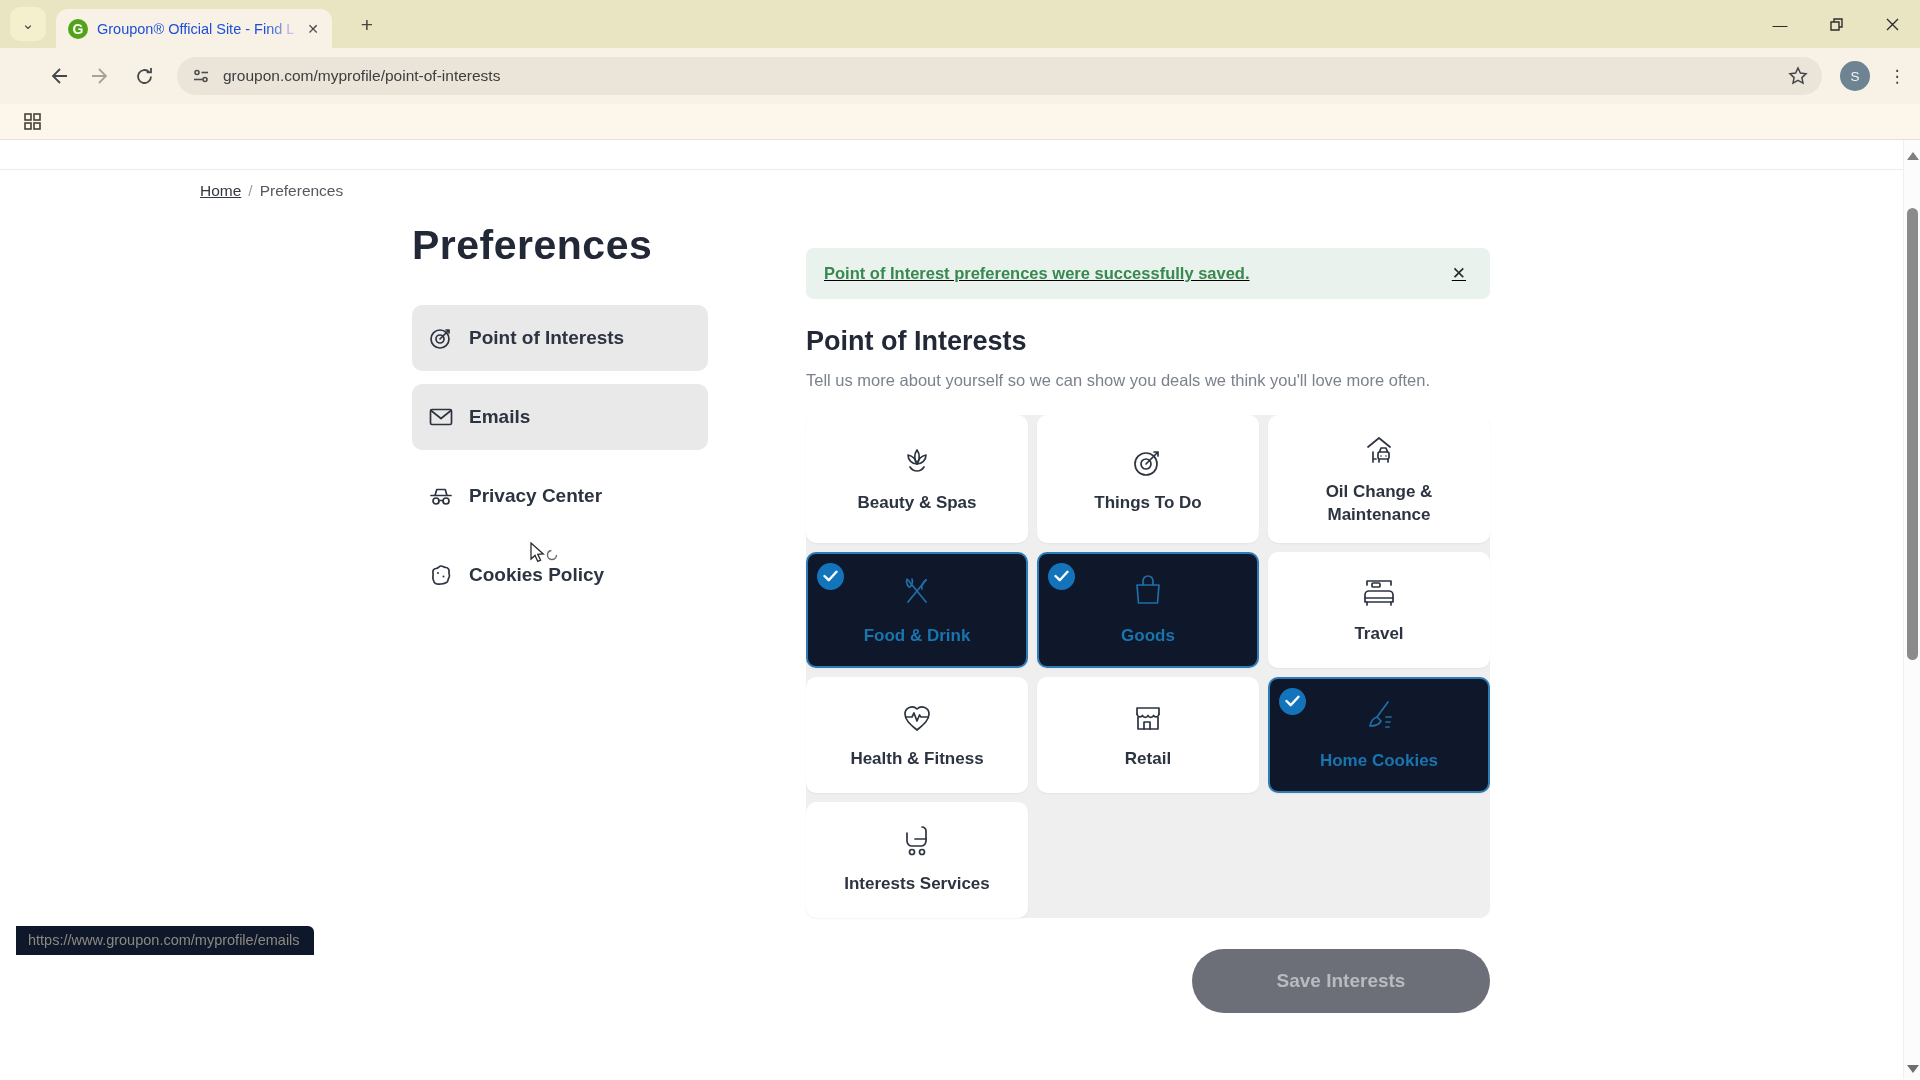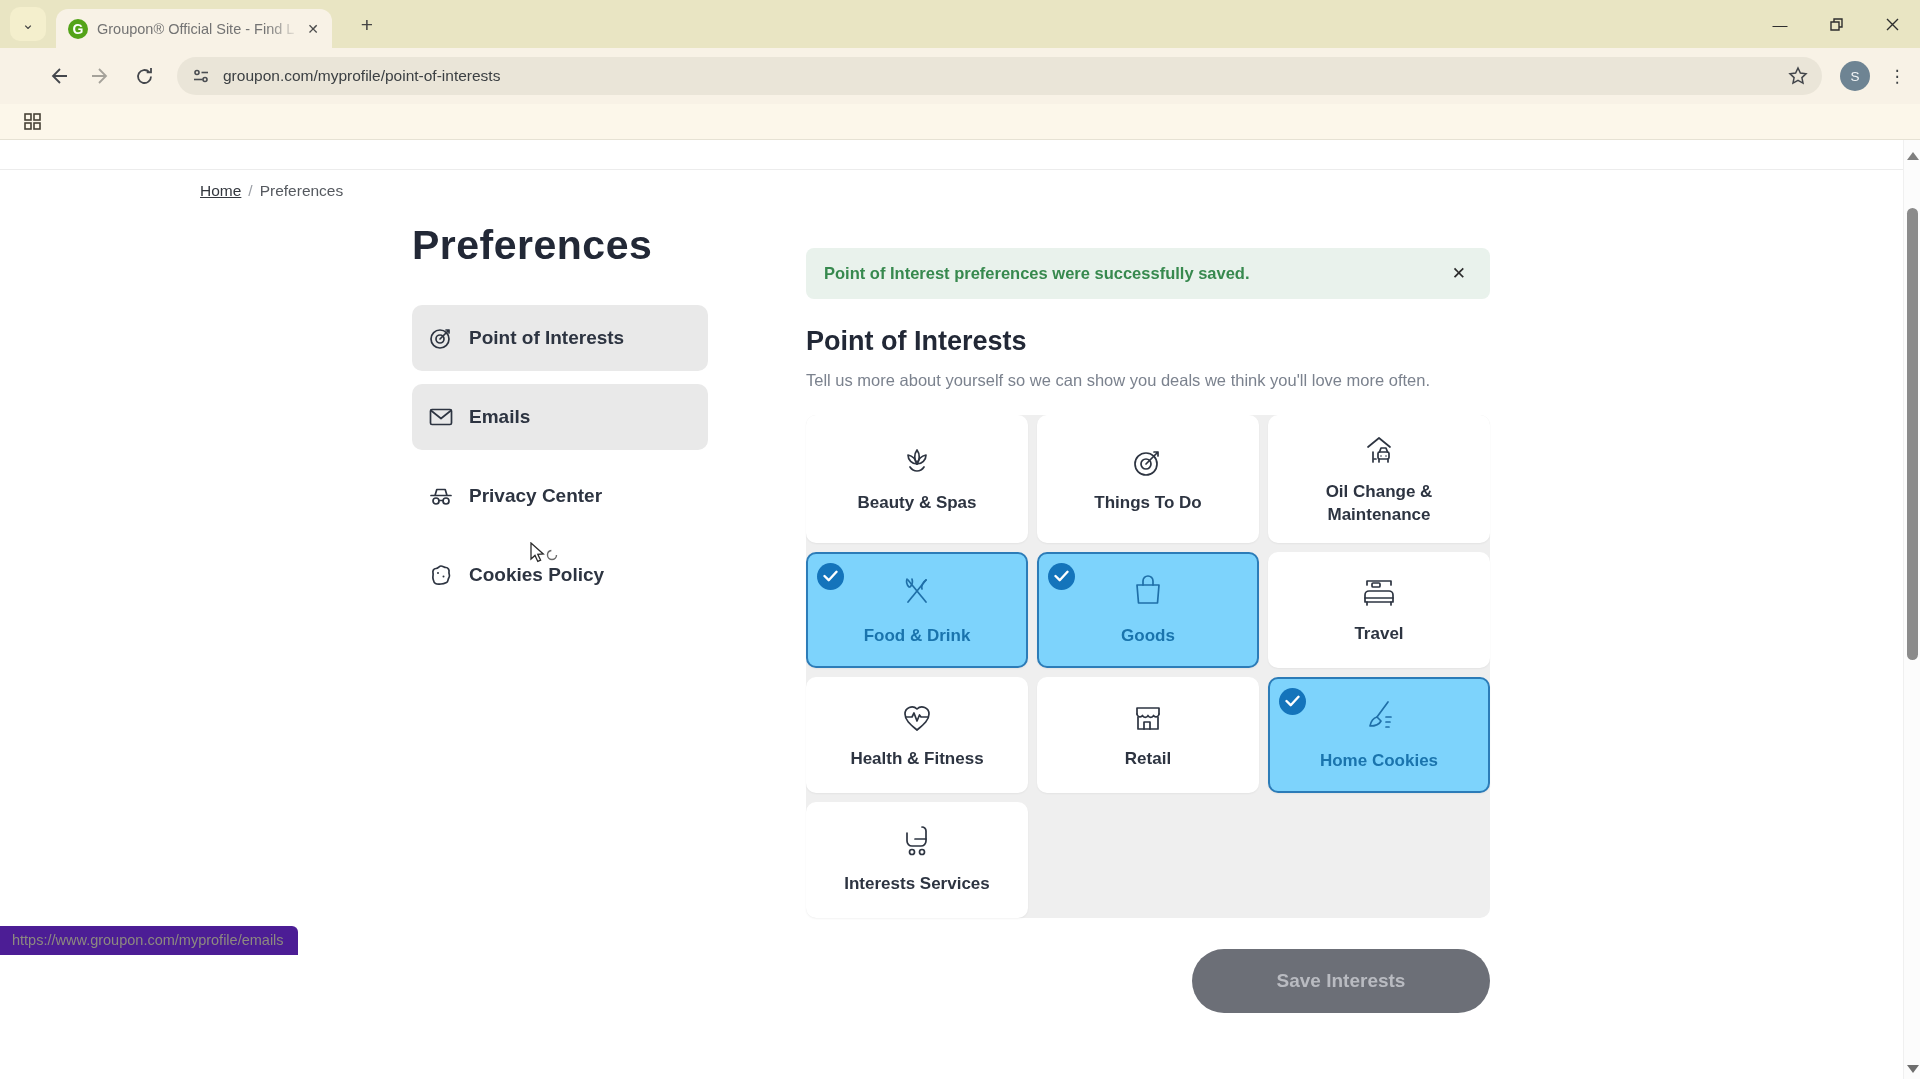--- a/index.html
+++ b/index.html
@@ -10,21 +10,21 @@
   .tabbar { position:relative; height:48px; background:#e9e5c3; }
   .tab-chevron-btn { position:absolute; left:10px; top:7px; width:36px; height:34px;
     background:#f4efcd; border-radius:10px; display:flex; align-items:center; justify-content:center;
     color:#454545; font-size:15px; }
   .tab { position:absolute; left:56px; top:9px; width:276px; height:39px;
     background:#f8f2e6; border-radius:12px 12px 0 0; display:flex; align-items:center;
     padding:0 10px 0 12px; }
   .favicon { width:20px; height:20px; border-radius:50%; background:#53a318; color:#fff;
     font-weight:bold; font-size:14px; display:flex; align-items:center; justify-content:center;
     flex:0 0 auto; }
-  .tab-title { margin-left:9px; font-size:14.5px; color:#737373; white-space:nowrap; overflow:hidden;
+  .tab-title { margin-left:9px; font-size:14.5px; color:#1d4ed8; white-space:nowrap; overflow:hidden;
     flex:1 1 auto; -webkit-mask-image:linear-gradient(90deg,#000 82%,transparent 98%);
     mask-image:linear-gradient(90deg,#000 82%,transparent 98%); }
   .tab-close { width:18px; height:18px; color:#4c4c4c; font-size:14px; line-height:18px;
     text-align:center; border-radius:50%; flex:0 0 auto; }
   .newtab-btn { position:absolute; left:354px; top:12px; width:26px; height:26px; color:#454545;
     font-size:21px; line-height:25px; text-align:center; border-radius:50%; }
   .win-controls { position:absolute; right:0; top:0; height:48px; display:flex; align-items:center; }
   .win-btn { width:56px; height:48px; display:flex; align-items:center; justify-content:center;
     color:#2e2e2e; font-size:15px; }
 
@@ -56,46 +56,46 @@
   .left-col { position:absolute; left:412px; top:82px; width:296px; }
   .page-title { font-size:41px; font-weight:bold; color:#222836; letter-spacing:.5px; }
   .side-list { margin-top:36px; display:flex; flex-direction:column; }
   .side-item { display:flex; align-items:center; gap:15px; padding:20px 16px; border-radius:10px;
     margin-bottom:13px; font-size:19px; font-weight:600; color:#2d3441; }
   .side-item.filled { background:#e9e9e9; }
   .side-item .sicon { width:26px; height:26px; flex:0 0 auto; display:flex; }
 
   .right-col { position:absolute; left:806px; top:108px; width:684px; }
   .banner { display:flex; align-items:center; background:#e9f2ec; border-radius:8px;
-    padding:13px 18px; }
+    padding:13px 18px;text-decoration:underline; }
   .banner-text { color:#37894e; font-size:16.5px; font-weight:600; flex:1 1 auto; }
   .banner-close { color:#2c2c2c; font-size:17px; padding:2px 6px; }
   .section-title { margin-top:27px; font-size:27px; font-weight:bold; color:#222836; }
   .section-sub { margin-top:14px; font-size:16.5px; color:#7b828e; }
 
   .tiles-panel { margin-top:25px; background:#efefef; border-radius:10px; 
     display:grid; grid-template-columns:repeat(3,1fr); gap:9px; }
   .tile { position:relative; background:#fff; border:2px solid transparent; border-radius:10px;
     min-height:116px; display:flex; flex-direction:column; align-items:center; justify-content:center;
     gap:10px; padding:14px 20px; box-shadow:0 1px 2px rgba(0,0,0,.05); }
   .tile .ticon { width:40px; height:40px; display:flex; align-items:center; justify-content:center; }
   .tile-label { font-size:17px; font-weight:600; color:#2d3441; text-align:center; line-height:1.35; }
-  .tile.checked { background:#7dd3fc; border-color:#2c7cb8;gap:14px; }
+  .tile.checked { background:#0f172a; border-color:#2c7cb8;gap:14px; }
   .tile.checked .tile-label { color:#1a74ad; }
   .tile.checked .ticon svg path, .tile.checked .ticon svg circle,
   .tile.checked .ticon svg rect, .tile.checked .ticon svg line,
   .tile.checked .ticon svg polyline { stroke:#1f6fa8; }
   .check-badge { position:absolute; left:9px; top:9px; width:27px; height:27px; border-radius:50%;
     background:#1474bb; display:flex; align-items:center; justify-content:center; }
 
   .save-row { margin-top:31px; display:flex; justify-content:flex-end; }
   .save-btn { width:298px; height:64px; border-radius:32px; background:#6c6f77; border:none;
     color:#b9bbc1; font-size:19px; font-weight:600; font-family:Liberation Sans, sans-serif; }
 
-  .status-bubble { position:absolute; left:0; bottom:0; background:#4c1d95; color:#8d8a80;
+  .status-bubble { position:absolute; left:16px; bottom:0; background:#0f172a; color:#8d8a80;
     font-size:14.5px; padding:6px 14px 7px 12px; border-radius:0 6px 0 0; }
 
   
   .scrollbar { position:absolute; right:0; top:0; width:17px; height:939px; background:#fcfcfc;
     border-left:1px solid #f0f0f0; }
   .sb-up { position:absolute; top:12px; left:3px; width:0; height:0;
     border-left:6px solid transparent; border-right:6px solid transparent;
     border-bottom:8px solid #7e7e7e; }
   .sb-thumb { position:absolute; top:68px; left:3px; width:11px; height:452px; background:#8b8b8b;
     border-radius:6px; }

